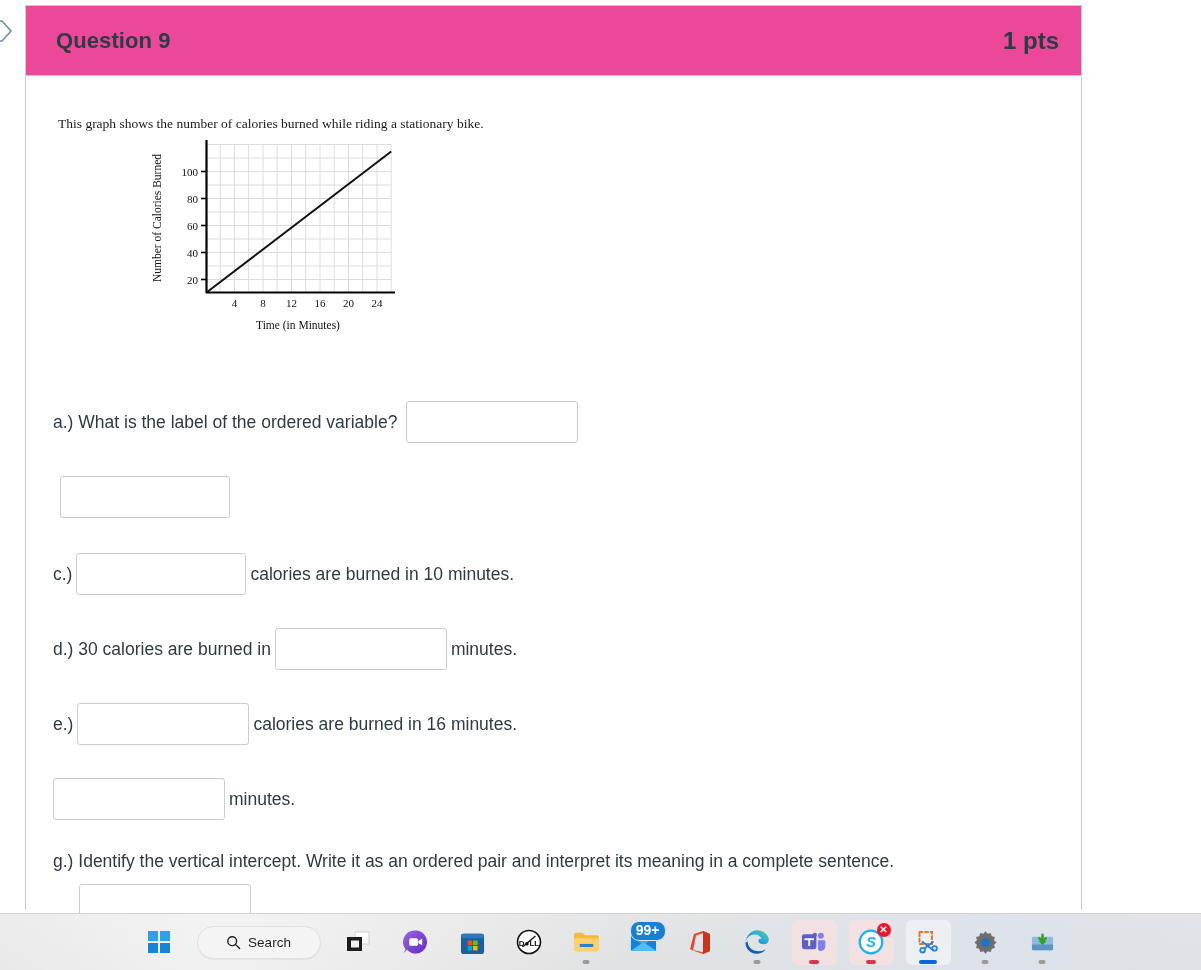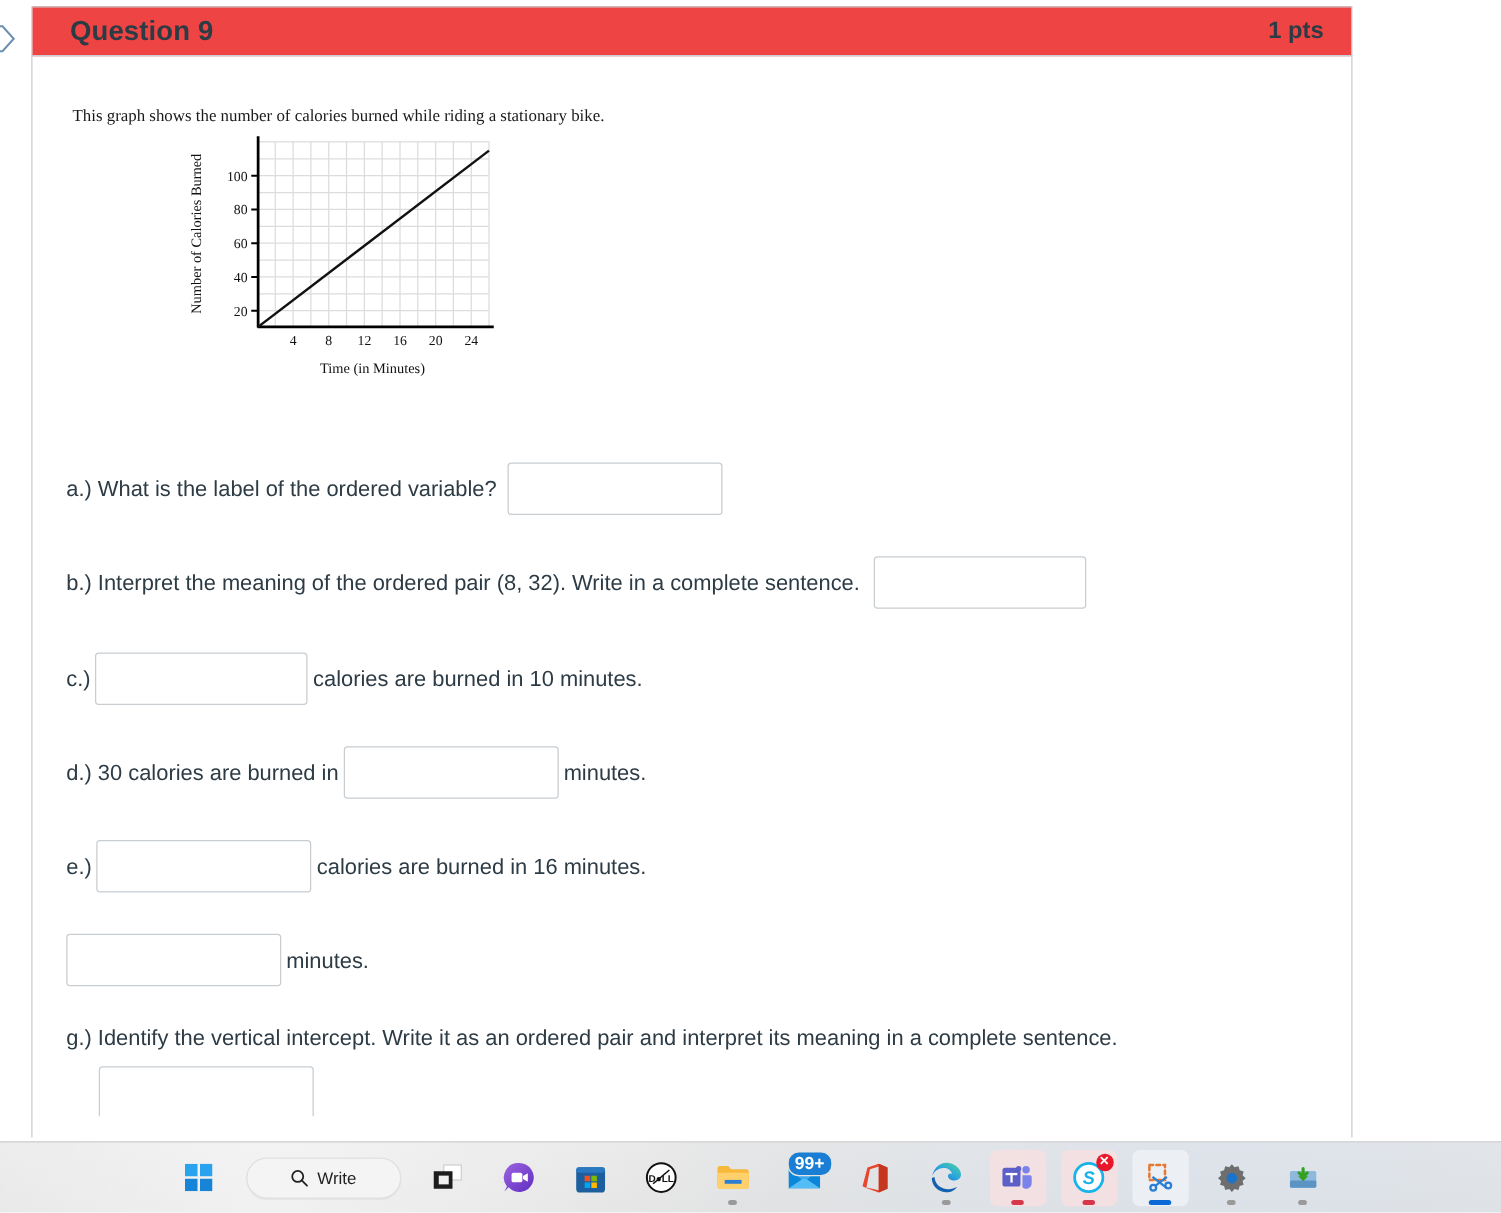--- a/index.html
+++ b/index.html
@@ -31,37 +31,37 @@
     left: 25px; top: 5px;
     width: 1057px;
     height: 905px;
     background: #ffffff;
     border: 1px solid #c7cdd1;
     border-top: none;
     border-bottom: none;
   }
   .question-header {
     position: relative;
-    height: 40px;
-    background: #ef4444;
+    height: 71px;
+    background: #ec4899;
     border-bottom: 1px solid #c7cdd1;
     border-top: 1px solid #c7cdd1;
     display: flex;
     align-items: center;
     justify-content: space-between;
     padding: 0 22px 0 30px;
   }
   .question-title {
     font-size: 22px;
     font-weight: bold;
     color: #2d3b45;
     letter-spacing: .1px;
   }
   .question-points {
-    font-size: 19px;
+    font-size: 24px;
     font-weight: bold;
     color: #2d3b45;
   }
 
   .question-body {
     position: relative;
     padding: 0;
     height: 848px;
     overflow: hidden;
   }
@@ -308,21 +308,20 @@
           <text x="22" y="82" text-anchor="middle" transform="rotate(-90 22 82)" font-family="Liberation Serif, serif" font-size="11.5" fill="#111">Number of Calories Burned</text>
         </svg>
       </div>
 
       <div class="qitem qitem-a">
         <span class="txt pre">a.) What is the label of the ordered variable?</span>
         <input class="ansbox" type="text" placeholder="" style="">
       </div>
 
       <div class="qitem qitem-b">
-        <span class="txt pre">b.) Interpret the meaning of the ordered pair (8, 32). Write in a complete sentence.</span>
         <input class="ansbox" type="text" placeholder="" style="">
       </div>
 
       <div class="qitem qitem-c">
         <span class="txt pre">c.)</span>
         <input class="ansbox" type="text" placeholder="" style="">
         <span class="txt post">calories are burned in 10 minutes.</span>
       </div>
 
       <div class="qitem qitem-d">
@@ -359,21 +358,21 @@
         <rect x="0" y="12" width="10" height="10" fill="#1884d8"></rect>
         <rect x="12" y="12" width="10" height="10" fill="#1884d8"></rect>
       </svg>
     </div>
 
     <div class="search-pill">
       <svg width="15" height="15" viewBox="0 0 16 16">
         <circle cx="6.6" cy="6.6" r="4.7" fill="none" stroke="#1f1f1f" stroke-width="1.5"></circle>
         <line x1="10" y1="10" x2="14.5" y2="14.5" stroke="#1f1f1f" stroke-width="1.5" stroke-linecap="round"></line>
       </svg>
-      <span class="slabel">Write</span>
+      <span class="slabel">Search</span>
     </div>
 
     <div class="tb-slot">
       <svg width="26" height="24" viewBox="0 0 26 24">
         <rect x="10" y="2" width="14" height="12" fill="#ffffff" stroke="#cfcfcf" stroke-width="1"></rect>
         <rect x="2" y="7" width="15" height="14" fill="#1d1d1d"></rect>
         <rect x="6" y="10.5" width="8" height="7" fill="#f0f0f0"></rect>
       </svg>
     </div>
 

